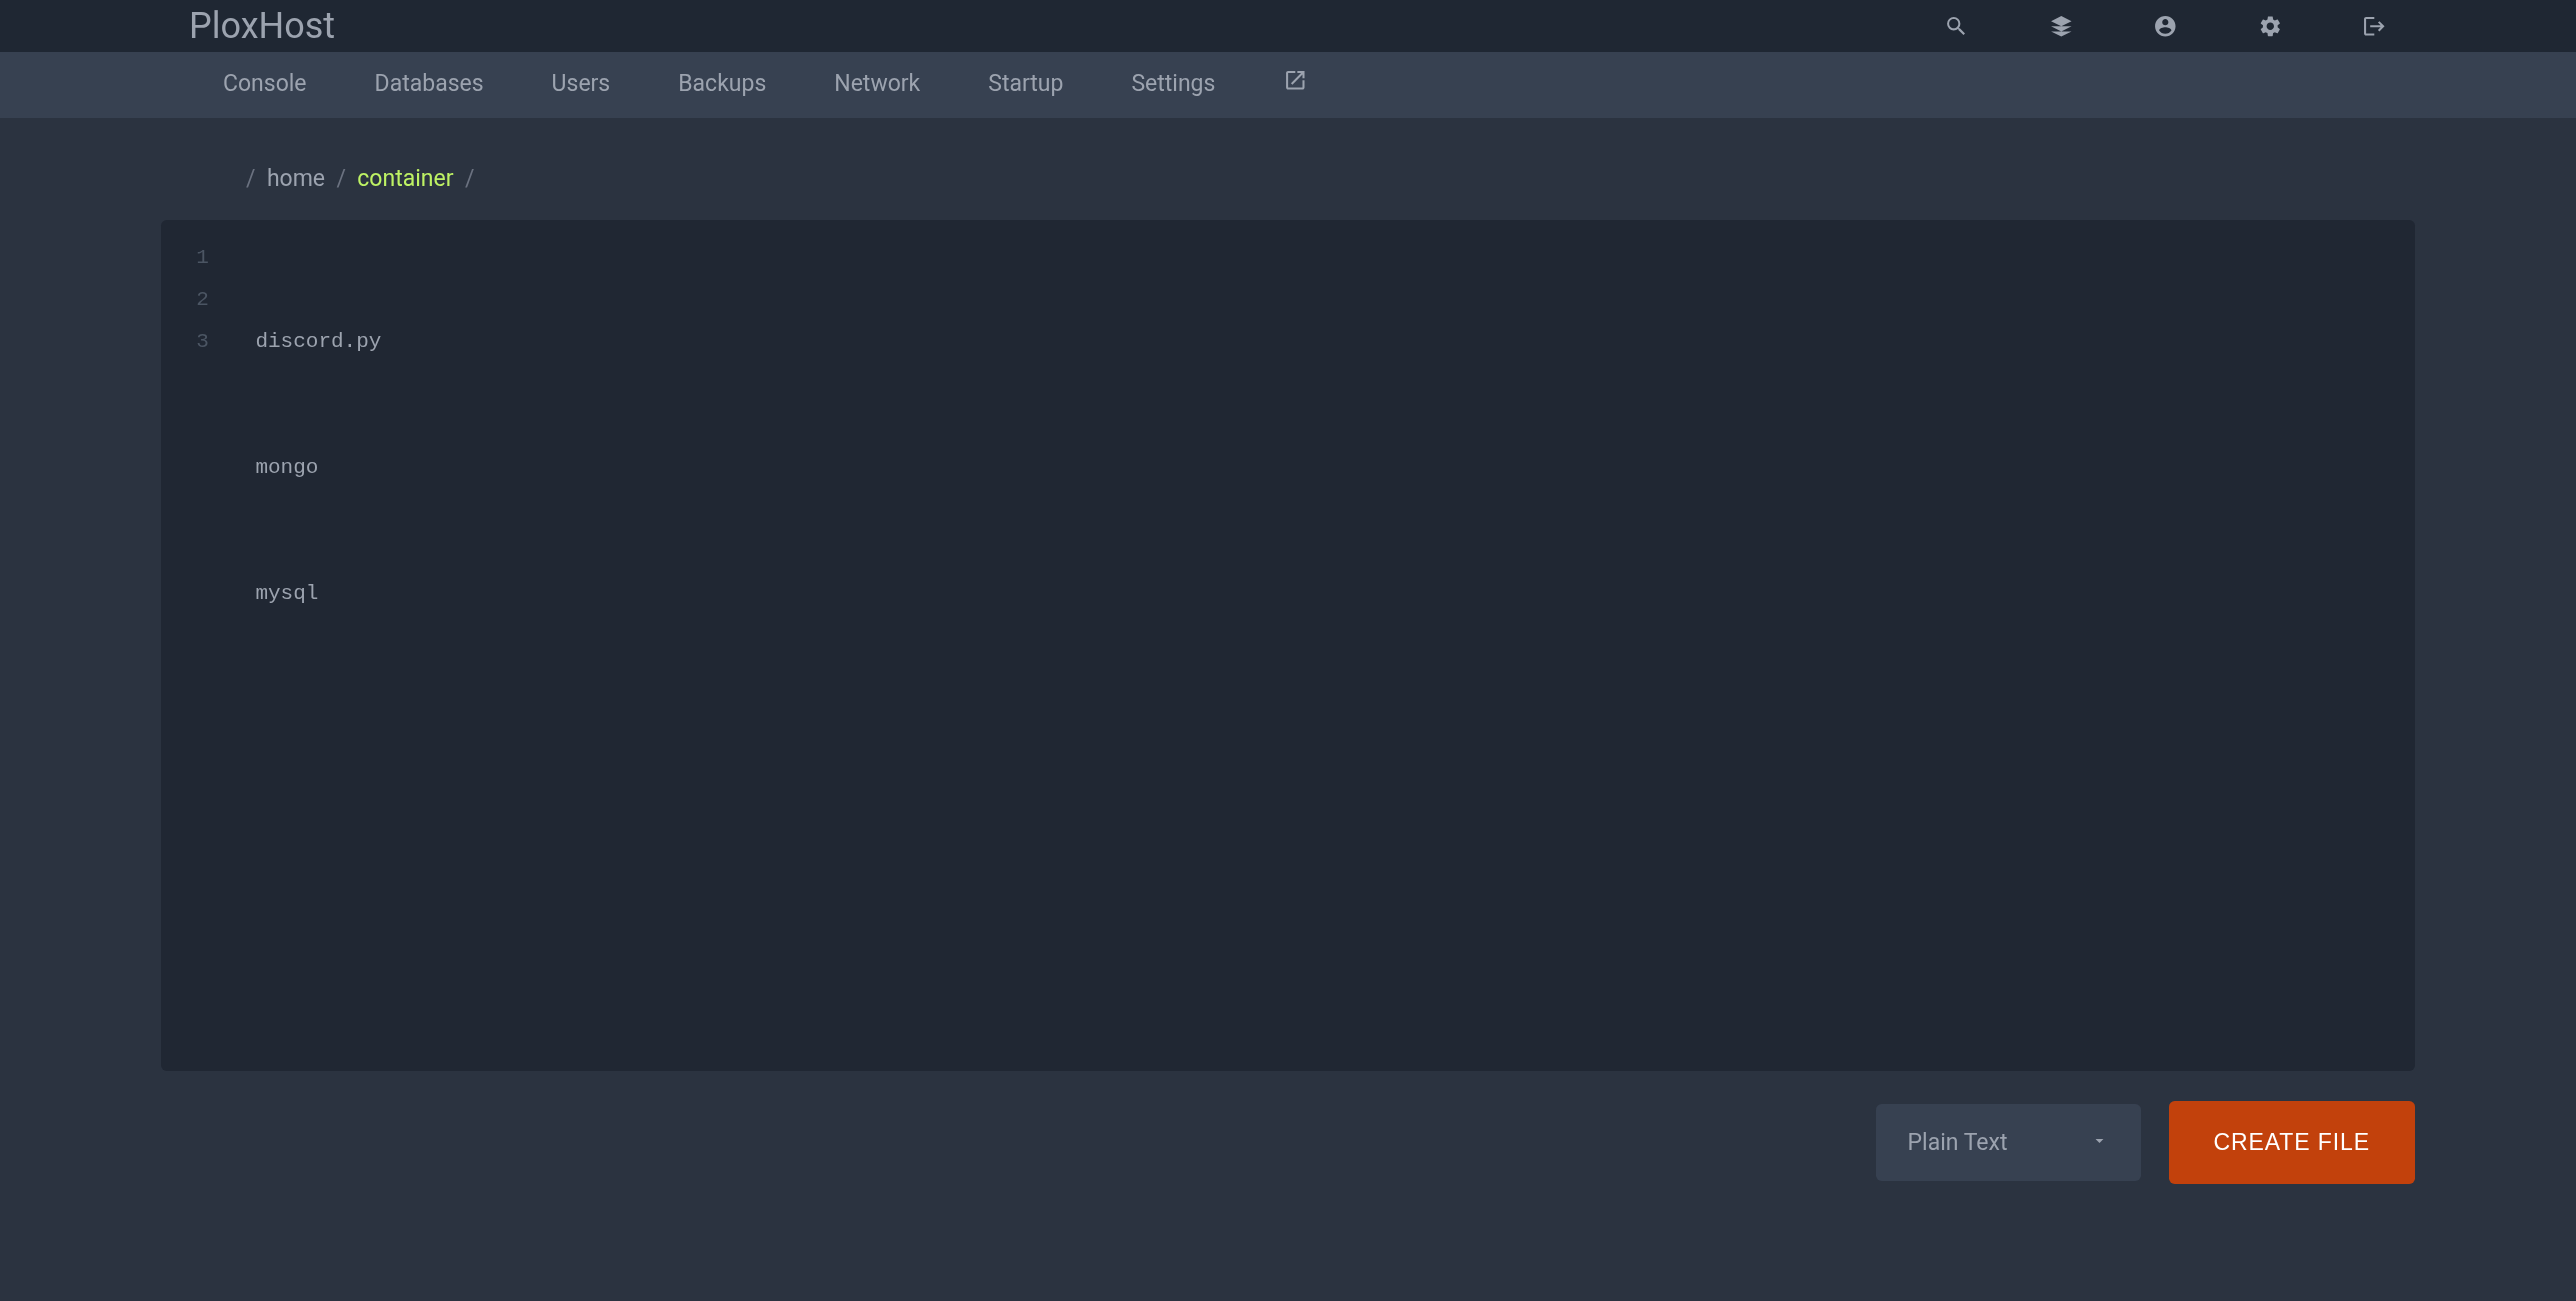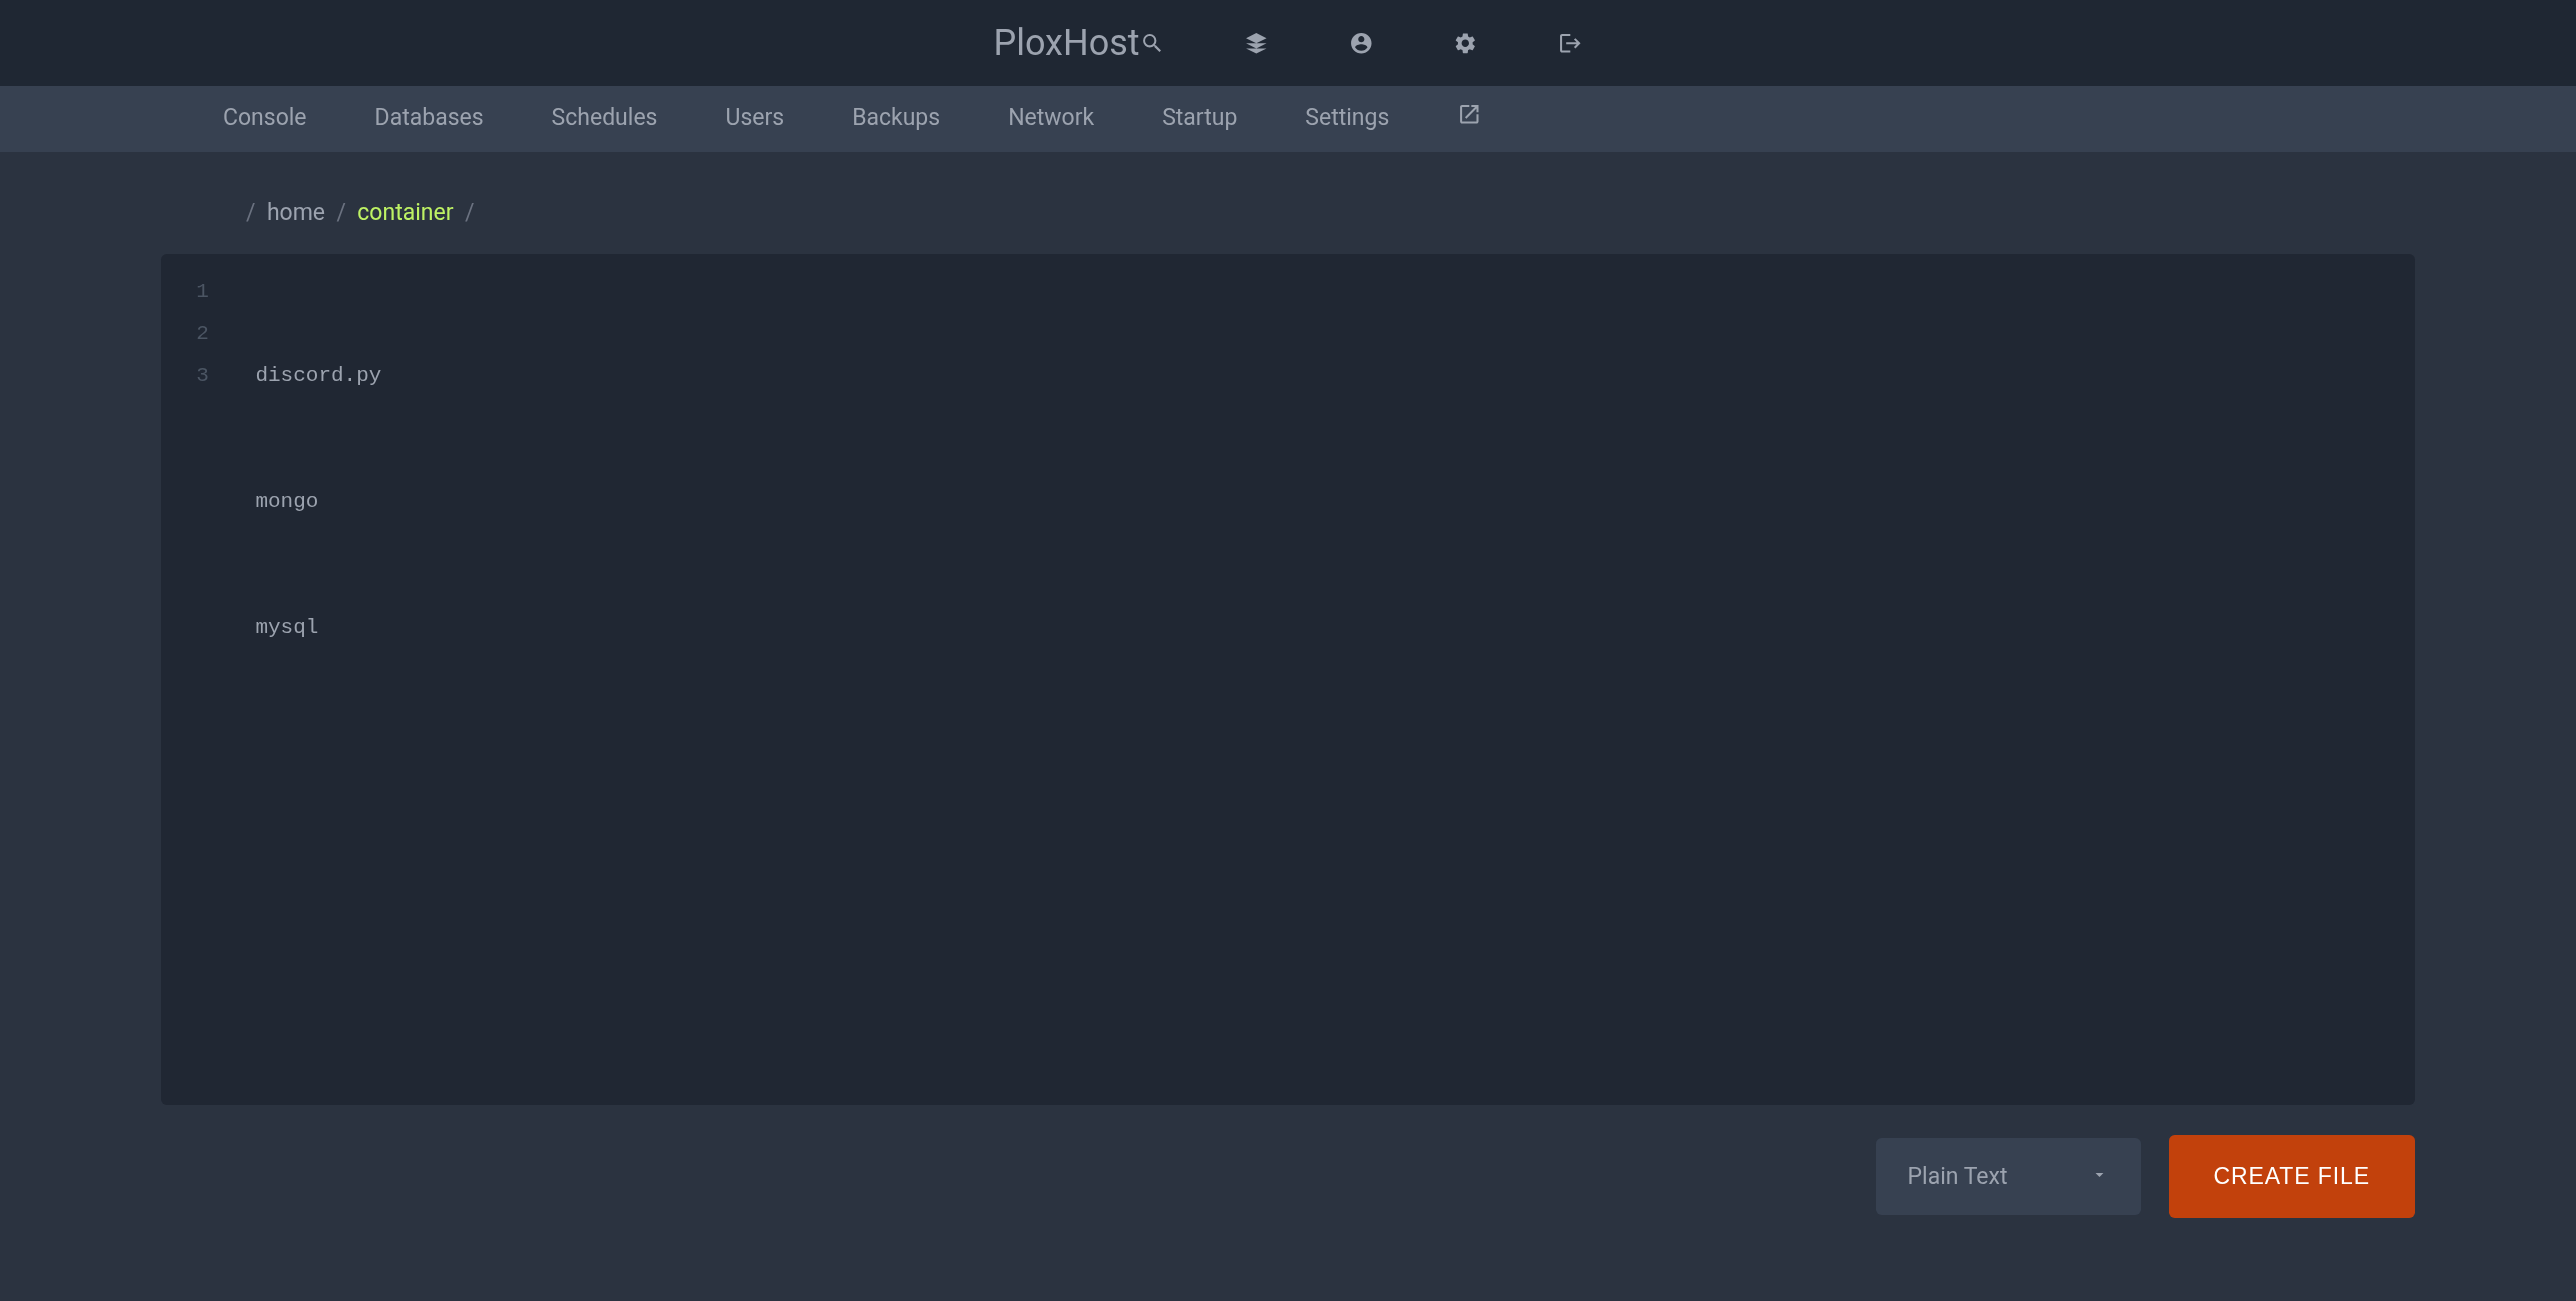--- a/index.html
+++ b/index.html
@@ -9,24 +9,24 @@
     }
     body {
       background-color: #2b3340;
       font-family: -apple-system, BlinkMacSystemFont, "Segoe UI", Roboto, "Helvetica Neue", Arial, sans-serif;
       color: #d1d5db;
       min-height: 100vh;
     }
     .header {
       background-color: #1f2733;
       display: flex;
-      justify-content: center;
+      justify-content: space-between;
       align-items: center;
       padding: 16px 189px;
-      height: 86px;
+      height: 52px;
     }
     .brand {
       font-size: 36px;
       color: #9ca3af;
       font-weight: 400;
     }
     .header-icons {
       display: flex;
       gap: 80px;
       align-items: center;
@@ -188,23 +188,20 @@
     </div>
   </div>
 </div>
 
 <div class="nav-tabs">
   <div class="nav-tab">
       <span>Console</span>
     </div>
   <div class="nav-tab">
       <span>Databases</span>
-    </div>
-  <div class="nav-tab">
-      <span>Schedules</span>
     </div>
   <div class="nav-tab">
       <span>Users</span>
     </div>
   <div class="nav-tab">
       <span>Backups</span>
     </div>
   <div class="nav-tab">
       <span>Network</span>
     </div>

